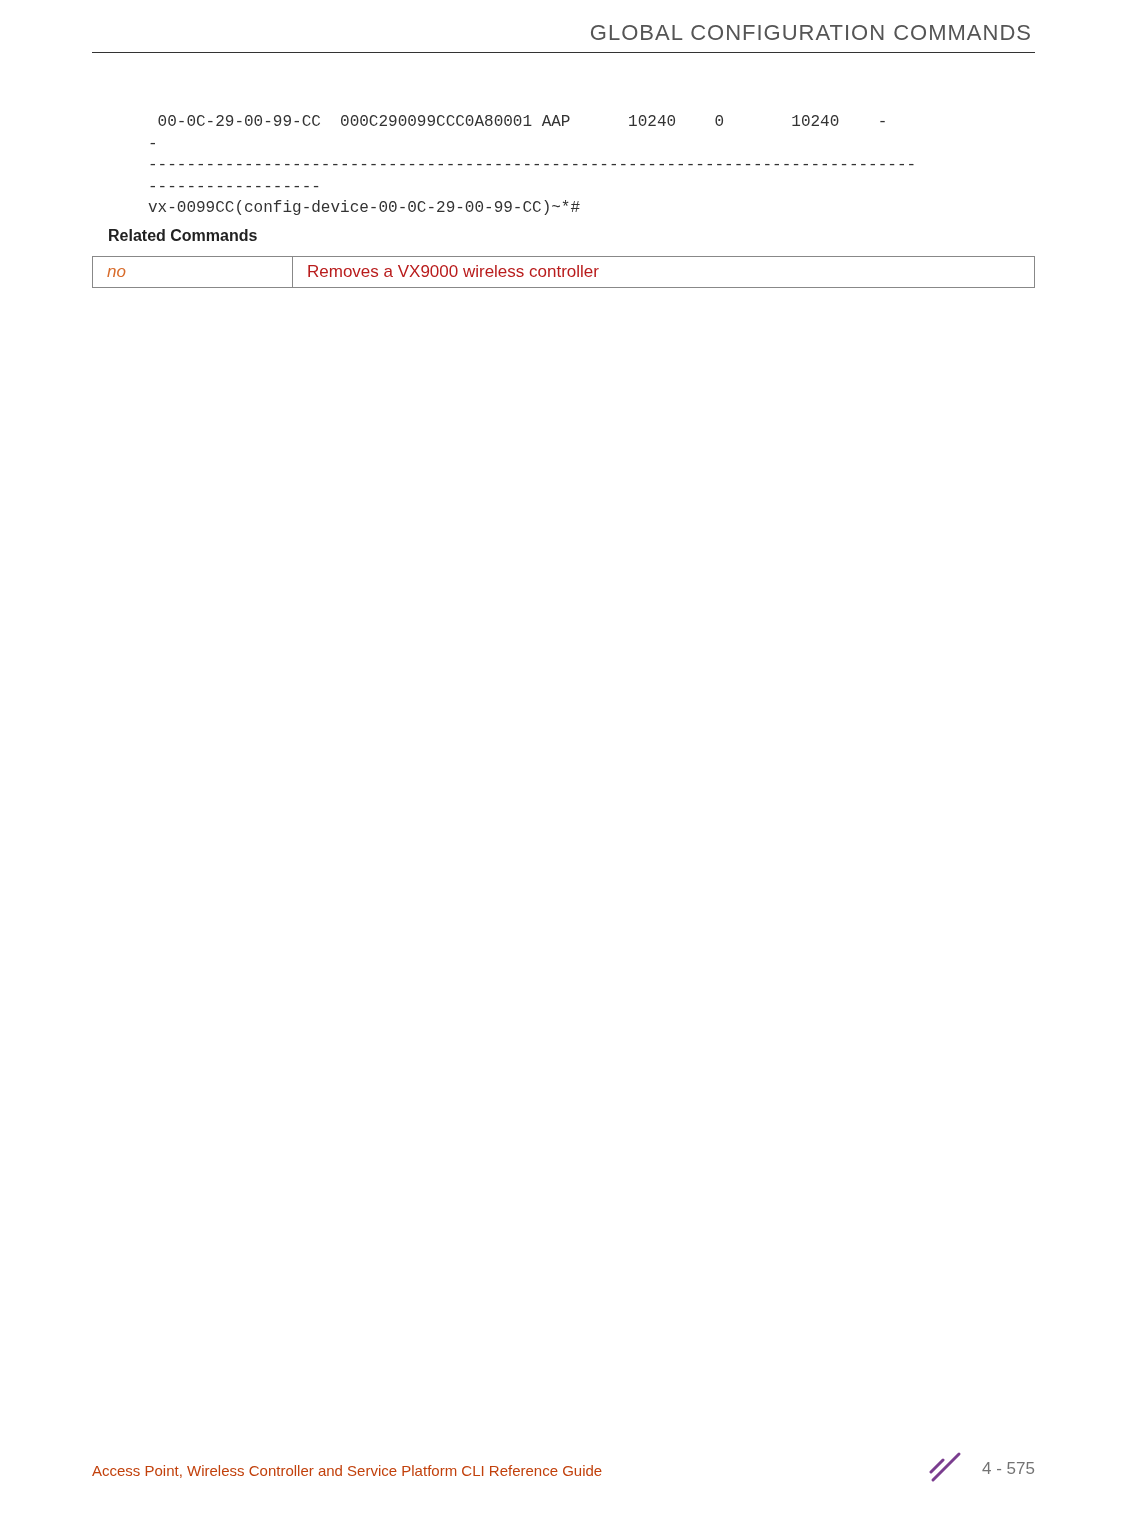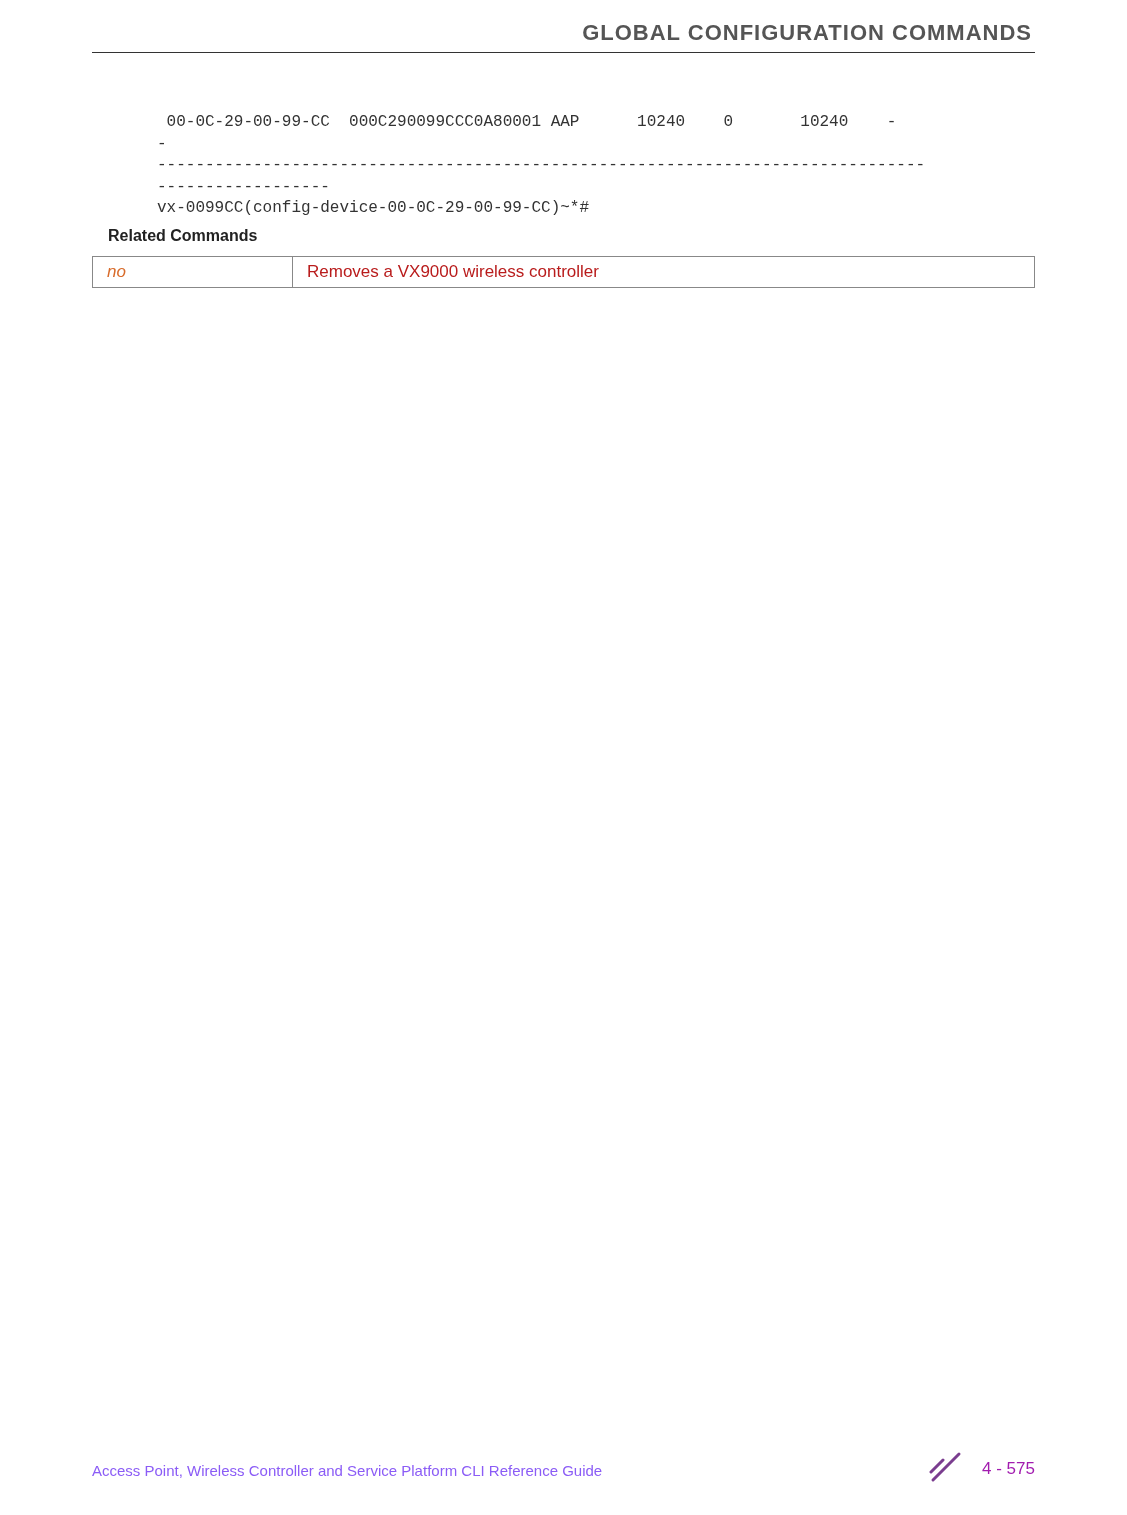--- a/index.html
+++ b/index.html
@@ -12,37 +12,37 @@
       background: #ffffff;
       width: 1127px;
       height: 1515px;
       position: relative;
     }
     .header-title {
       position: absolute;
       top: 20px;
       right: 95px;
       font-size: 22px;
-      font-weight: 700;
+      font-weight: 400;
       letter-spacing: 1px;
       color: #555;
       font-family: "Segoe UI Light", "Helvetica Neue", Arial, sans-serif;
     }
     .header-rule {
       position: absolute;
       top: 52px;
       left: 92px;
       right: 92px;
       height: 1px;
       background: #333;
     }
     .code-block {
       position: absolute;
       top: 112px;
-      left: 157px;
+      left: 148px;
       right: 95px;
       font-family: "Courier New", Courier, monospace;
       font-size: 16px;
       color: #333;
       white-space: pre;
       line-height: 1.35;
     }
     .related-heading {
       position: absolute;
       top: 227px;
@@ -79,30 +79,30 @@
       bottom: 28px;
       left: 92px;
       right: 92px;
       height: 40px;
     }
     .footer-text {
       position: absolute;
       left: 0;
       bottom: 8px;
       font-size: 15px;
-      color: #8b5cf6;
+      color: #c2410c;
       font-family: "Segoe UI Light", "Helvetica Neue", Arial, sans-serif;
       font-weight: 300;
     }
     .page-number {
       position: absolute;
       right: 0;
       bottom: 8px;
       font-size: 17px;
-      color: #a21caf;
+      color: #737373;
       font-family: "Segoe UI Light", "Helvetica Neue", Arial, sans-serif;
       font-weight: 300;
       margin-top: 8px;
     }
     .footer-logo {
       position: absolute;
       right: 72px;
       bottom: 3px;
       width: 34px;
       height: 34px;

